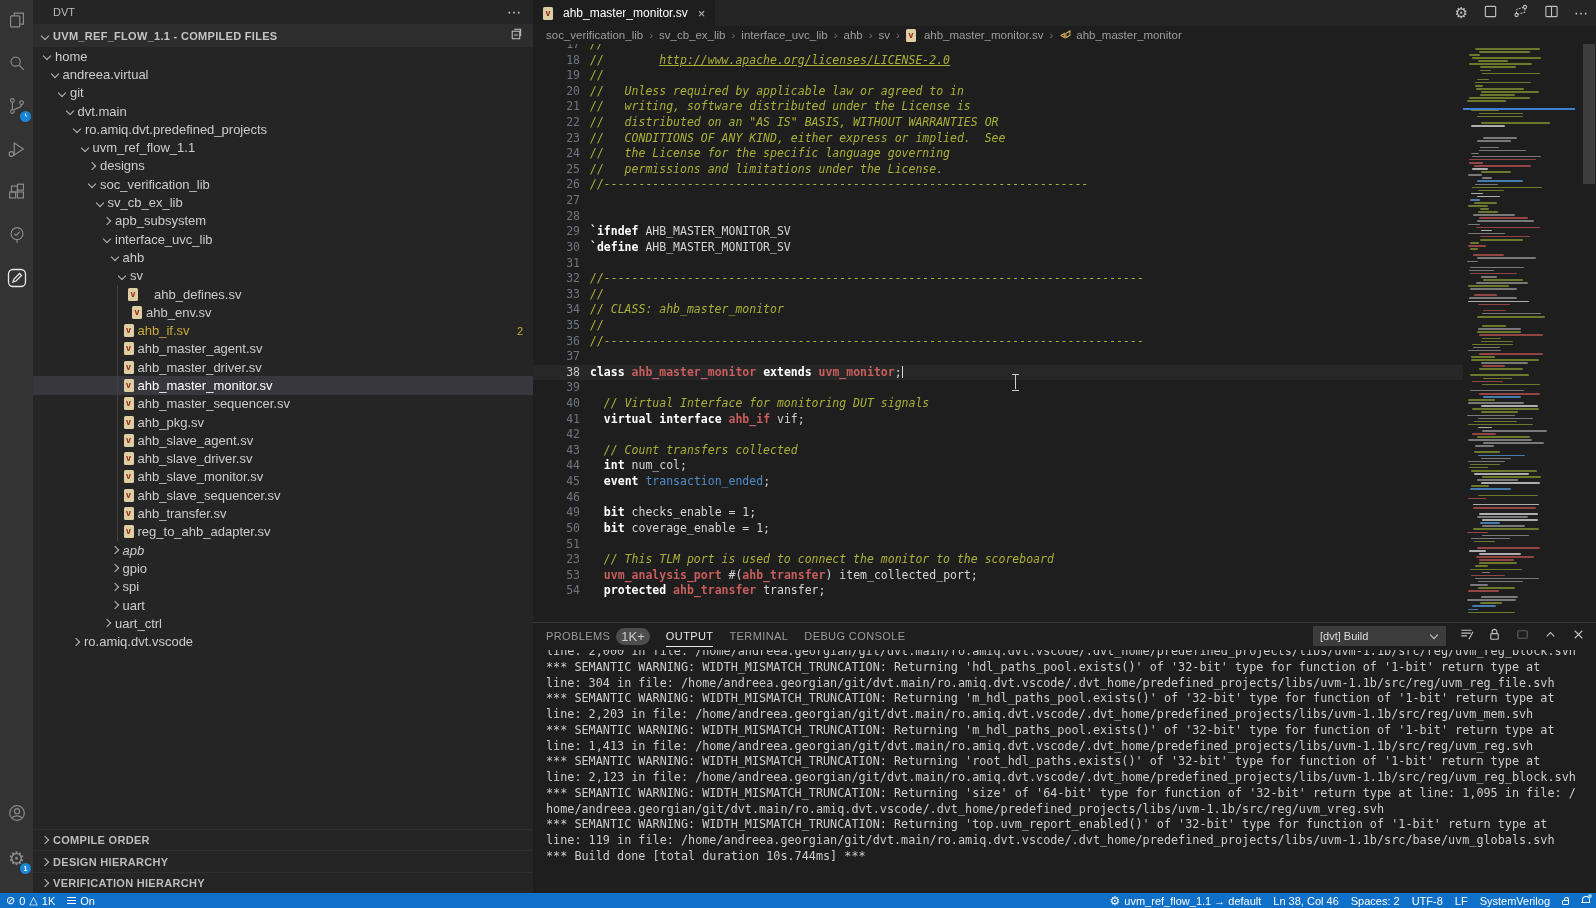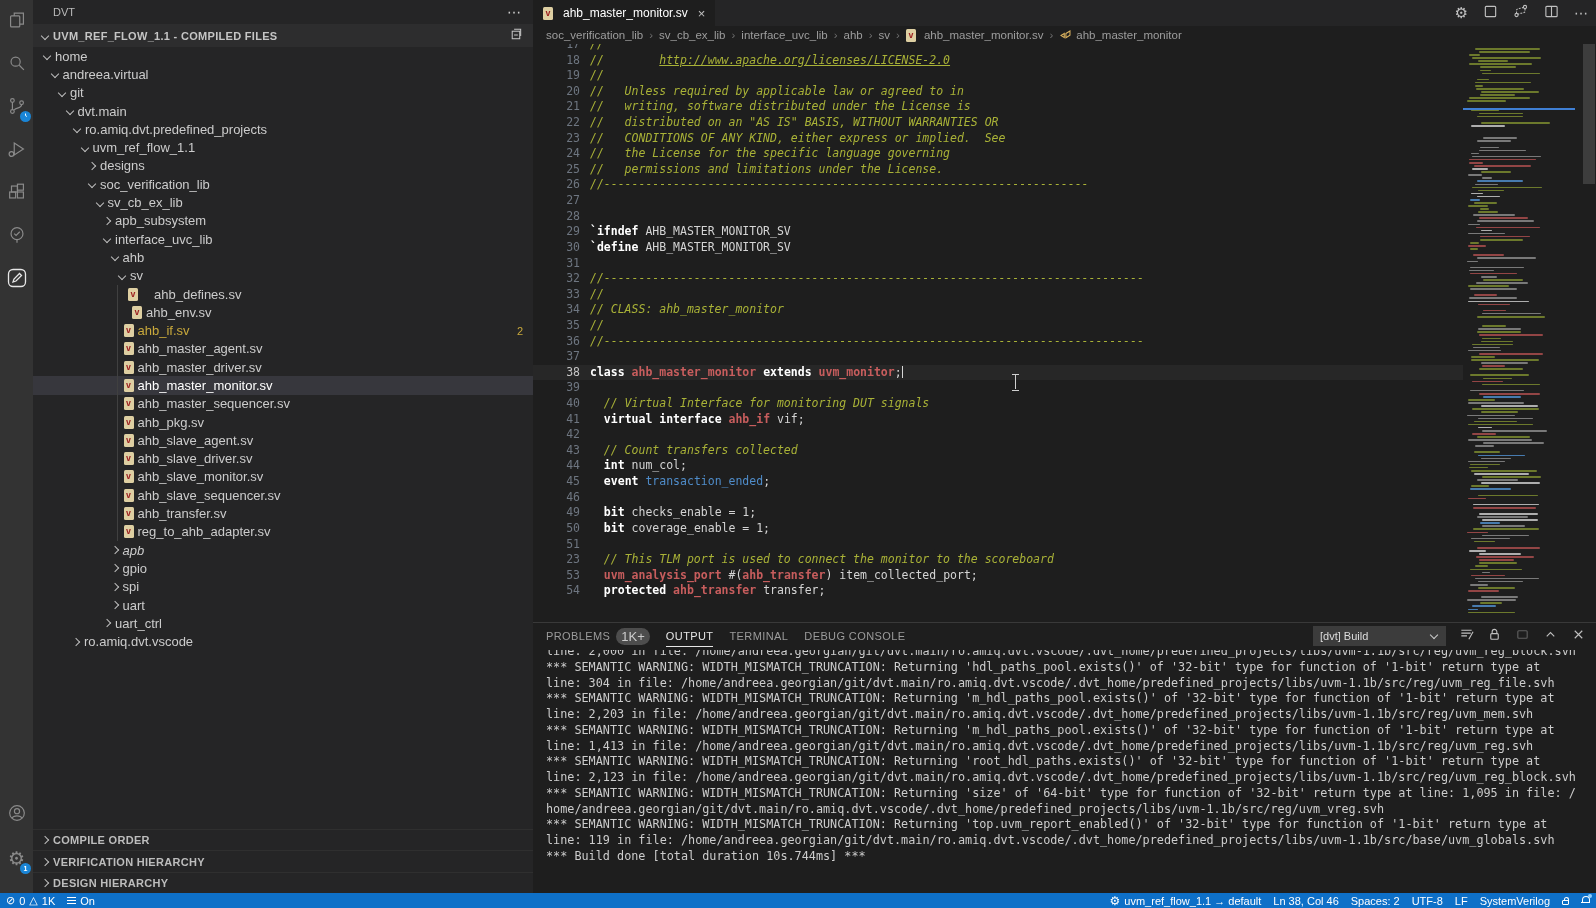--- a/index.html
+++ b/index.html
@@ -322,25 +322,25 @@
         </div>
         <div class="guide" style="left: 84px; top: 238px; height: 256px;"></div>
       </div>
     <div class="sb-bottom" id="sbBottom">
         <div class="sb-sec">
           <span class="chev right" style="margin-left:6px"></span>
           <span>COMPILE ORDER</span>
         </div>
         <div class="sb-sec">
           <span class="chev right" style="margin-left:6px"></span>
-          <span>VERIFICATION HIERARCHY</span>
+          <span>DESIGN HIERARCHY</span>
         </div>
         <div class="sb-sec">
           <span class="chev right" style="margin-left:6px"></span>
-          <span>DESIGN HIERARCHY</span>
+          <span>VERIFICATION HIERARCHY</span>
         </div>
       </div>
   </div>
 
   <div class="editor">
     <div class="tabbar">
       <div class="tab">
         <span class="fic"></span>
         <span>ahb_master_monitor.sv</span>
         <span class="closex">×</span>

